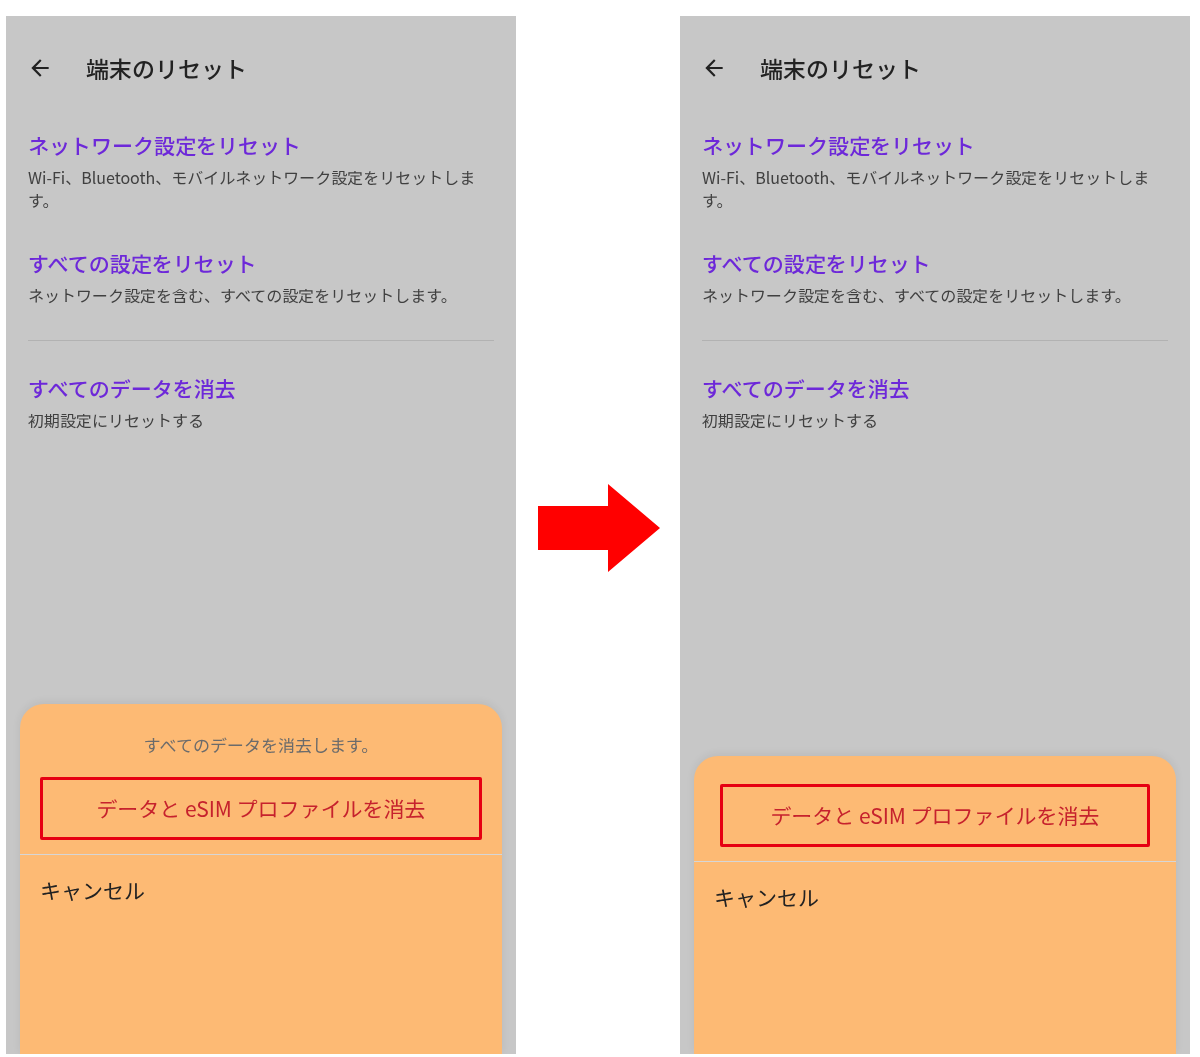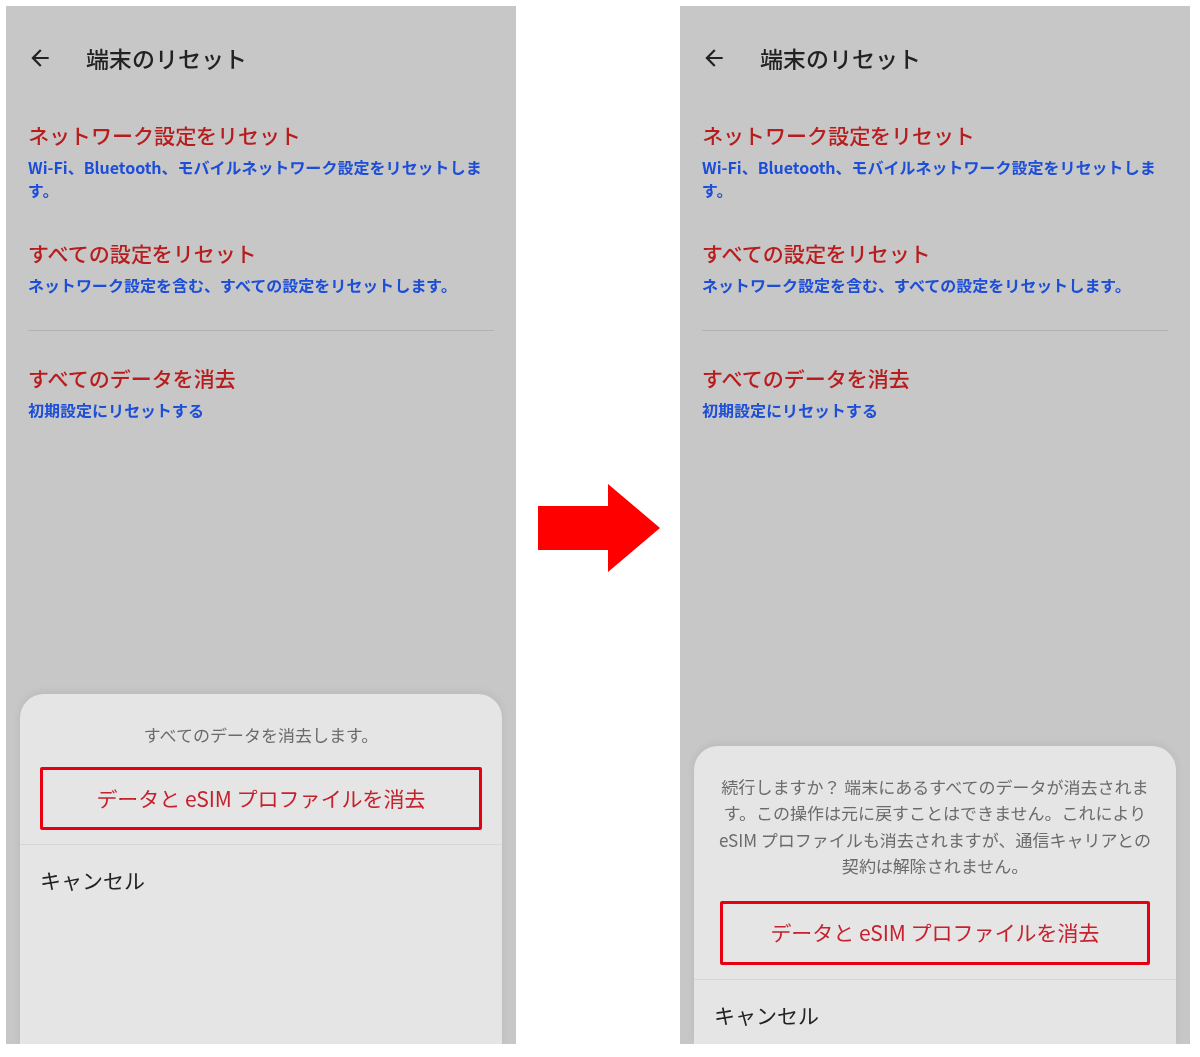--- a/index.html
+++ b/index.html
@@ -9,21 +9,21 @@
       font-family: -apple-system, "Hiragino Sans", "Hiragino Kaku Gothic ProN", "Noto Sans JP", Meiryo, sans-serif;
     }
     body {
       background: #ffffff;
       width: 1200px;
       height: 1057px;
       position: relative;
     }
     .phone {
       position: absolute;
-      top: 6px;
+      top: 16px;
       width: 510px;
       height: 1038px;
       background: #c7c7c7;
       overflow: hidden;
     }
     .phone.left { left: 6px; }
     .phone.right { left: 680px; }
     .gap {
       position: absolute;
       left: 516px;
@@ -61,39 +61,38 @@
       color: #222;
       margin-left: 24px;
     }
     .settings-list { padding: 0 22px; }
     .setting-item {
       padding: 18px 0 18px 0;
     }
     .setting-title {
       font-size: 21px;
       font-weight: 500;
-      color: #b91c1c;
+      color: #6d28d9;
       margin-bottom: 6px;
     }
     .setting-desc {
       font-size: 16px;
-      color: #1d4ed8;
+      color: #404040;
       line-height: 1.45;
-      font-weight: bold;
     }
     .divider {
       height: 1px;
       background: #b2b2b2;
       margin: 14px 0;
     }
     .sheet {
       position: absolute;
       left: 14px;
       right: 14px;
-      background: #e5e5e5;
+      background: #fdba74;
       border-radius: 24px 24px 0 0;
       box-shadow: 0 -2px 8px rgba(0,0,0,0.07);
       padding: 28px 20px 0 20px;
     }
     .phone.left .sheet { bottom: 0; height: 350px; }
     .phone.right .sheet { bottom: 0; height: 298px; }
     .sheet-title {
       text-align: center;
       font-size: 17px;
       color: #6b6b6b;
@@ -198,18 +197,17 @@
       <div class="setting-desc">ネットワーク設定を含む、すべての設定をリセットします。</div>
     </div>
     <div class="divider"></div>
     <div class="setting-item">
       <div class="setting-title">すべてのデータを消去</div>
       <div class="setting-desc">初期設定にリセットする</div>
     </div>
   </div>
 
   <div class="sheet">
-    <div class="sheet-body">続行しますか？ 端末にあるすべてのデータが消去されます。この操作は元に戻すことはできません。これにより eSIM プロファイルも消去されますが、通信キャリアとの契約は解除されません。</div>
     <div class="danger-btn danger-highlight">データと eSIM プロファイルを消去</div>
     <div class="sheet-divider"></div>
     <div class="cancel-btn">キャンセル</div>
   </div>
 </div>
 
 </body></html>

